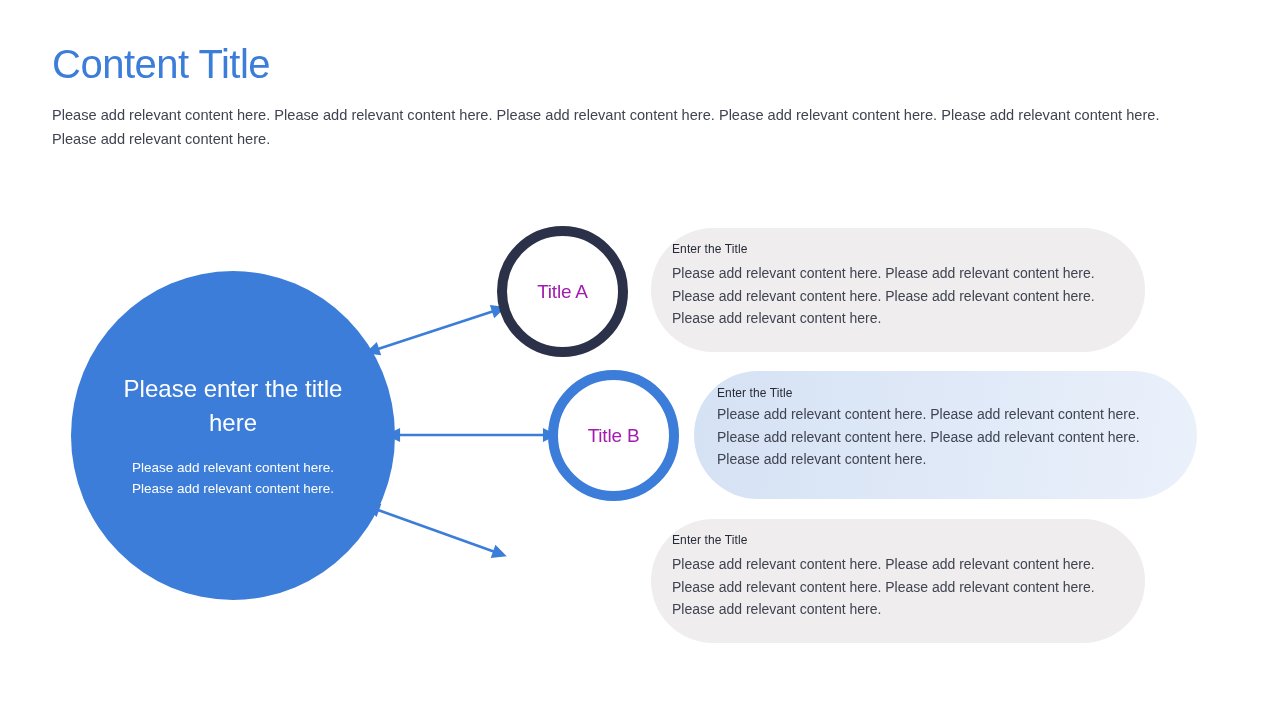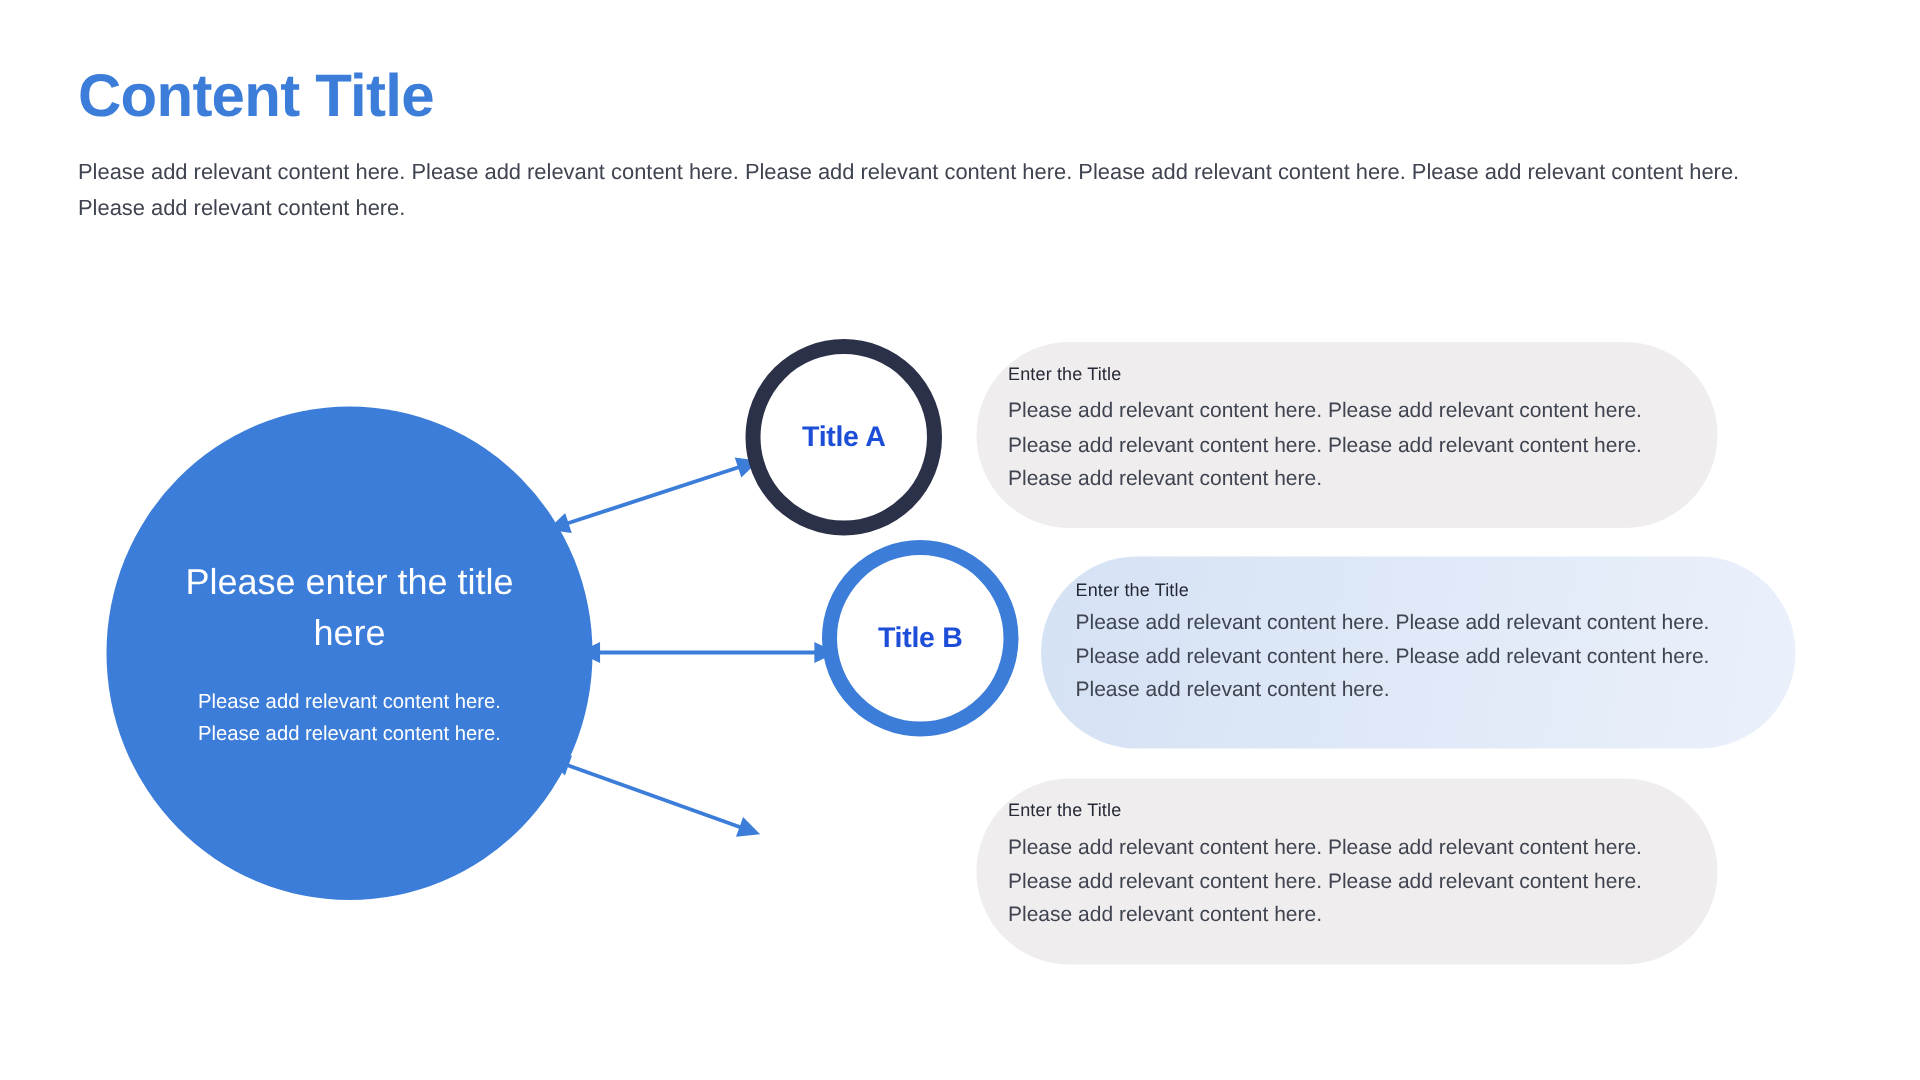--- a/index.html
+++ b/index.html
@@ -19,21 +19,21 @@
     height: 720px;
     background: #ffffff;
   }
 
   
   #page-title {
     position: absolute;
     left: 52px;
     top: 42px;
     font-size: 40px;
-    font-weight: bold;
+    font-weight: normal;
     letter-spacing: -0.5px;
     color: #3B7DD8;
     line-height: 1.1;
     white-space: nowrap;
   }
   #page-subtitle {
     position: absolute;
     left: 52px;
     top: 104px;
     width: 1110px;
@@ -78,35 +78,35 @@
     position: absolute;
     border-radius: 50%;
     background: #ffffff;
     display: flex;
     align-items: center;
     justify-content: center;
     box-sizing: border-box;
   }
   .node-label {
     font-size: 19px;
-    font-weight: bold;
-    color: #1d4ed8;
+    font-weight: normal;
+    color: #a21caf;
     letter-spacing: -0.2px;
     white-space: nowrap;
   }
   #node-a {
     left: 497px;
     top: 226px;
     width: 131px;
     height: 131px;
     border: 10px solid #2B3148;
   }
   #node-b {
     left: 548px;
-    top: 360px;
+    top: 370px;
     width: 131px;
     height: 131px;
     border: 10px solid #3B7DD8;
   }
   #node-c {
     left: 497px;
     top: 515px;
     width: 131px;
     height: 131px;
     border: 10px solid #2B3148;

